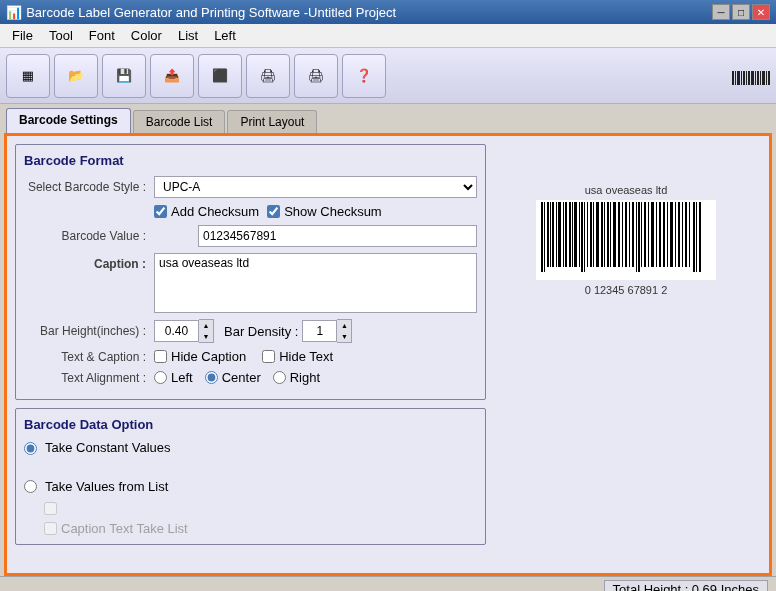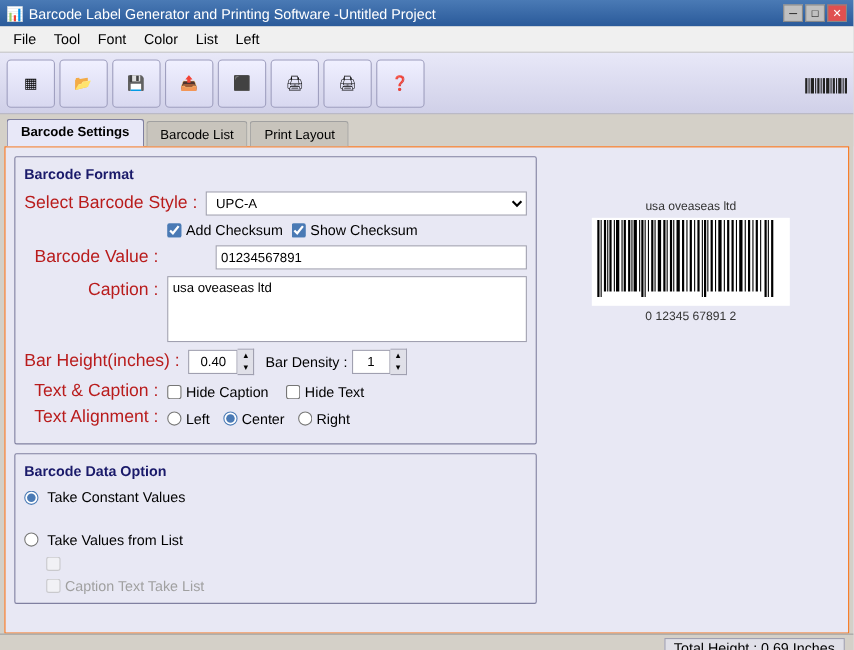--- a/index.html
+++ b/index.html
@@ -84,21 +84,21 @@
       font-weight: bold;
       padding-bottom: 6px;
     }
 
     
     .main-content {
       background: #e8e8f4;
       display: flex;
       padding: 8px;
       gap: 5px;
-      border: 1px solid #f97316;
+      border: 3px solid #f97316;
       margin: 0 4px;
       height: calc(591px - 24px - 24px - 56px - 36px - 8px);
     }
 
     
     .left-panel {
       flex: 1;
       display: flex;
       flex-direction: column;
       gap: 8px;
@@ -116,25 +116,25 @@
       color: #1a1a6a;
       margin-bottom: 8px;
       font-size: 13px;
     }
     .form-row {
       display: flex;
       align-items: center;
       margin-bottom: 6px;
     }
     .form-label {
-      color: #b91c1c;
+      color: #404040;
       text-align: right;
       padding-right: 8px;
       min-width: 130px;
-      font-size: 16px;
+      font-size: 12px;
     }
     .form-control {
       flex: 1;
       border: 1px solid #a0a0b0;
       background: white;
       padding: 2px 4px;
       font-size: 12px;
       height: 22px;
     }
     select.form-control {
@@ -346,21 +346,21 @@
           <span>Show Checksum</span>
         </label>
       </div>
 
       <div class="form-row">
         <div class="form-label">Barcode Value :</div>
         <input class="form-control" type="text" style="width: 200px; margin-left: 44px;" value="01234567891">
       </div>
 
       <div class="form-row" style="align-items:flex-start;">
-        <div class="form-label" style="padding-top:4px;">Caption :</div>
+        <div class="form-label" style="padding-top:4px;font-weight:bold;">Caption :</div>
         <textarea class="form-control" style="width: 200px; height: 60px;">usa oveaseas ltd</textarea>
       </div>
 
       <div class="form-row">
         <div class="form-label">Bar Height(inches) :</div>
         <div class="spinner-wrap">
           <input class="spinner-input" type="text" value="0.40" style="">
           <div class="spinner-btns">
             <button class="spinner-btn">▲</button>
             <button class="spinner-btn">▼</button>

